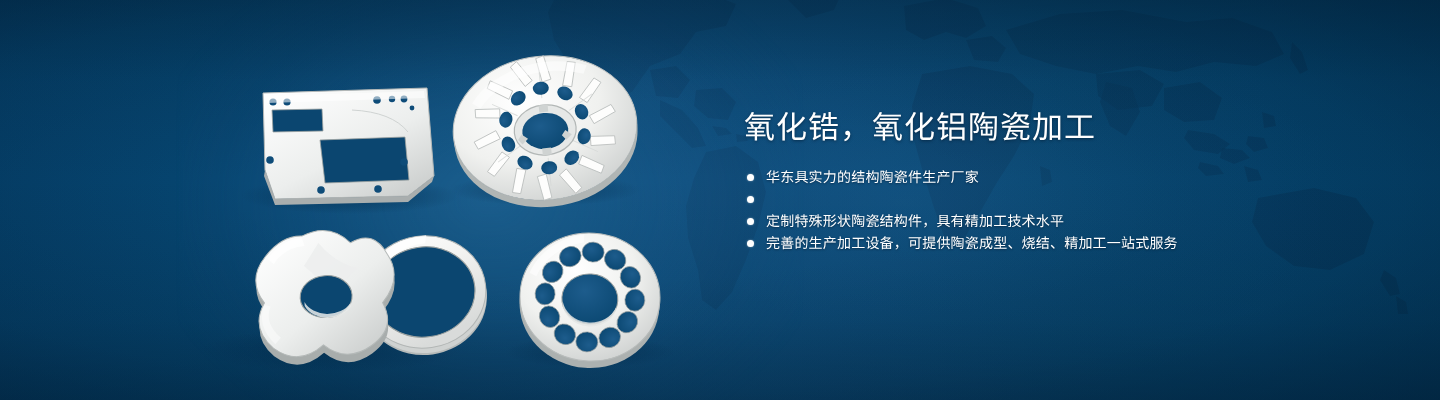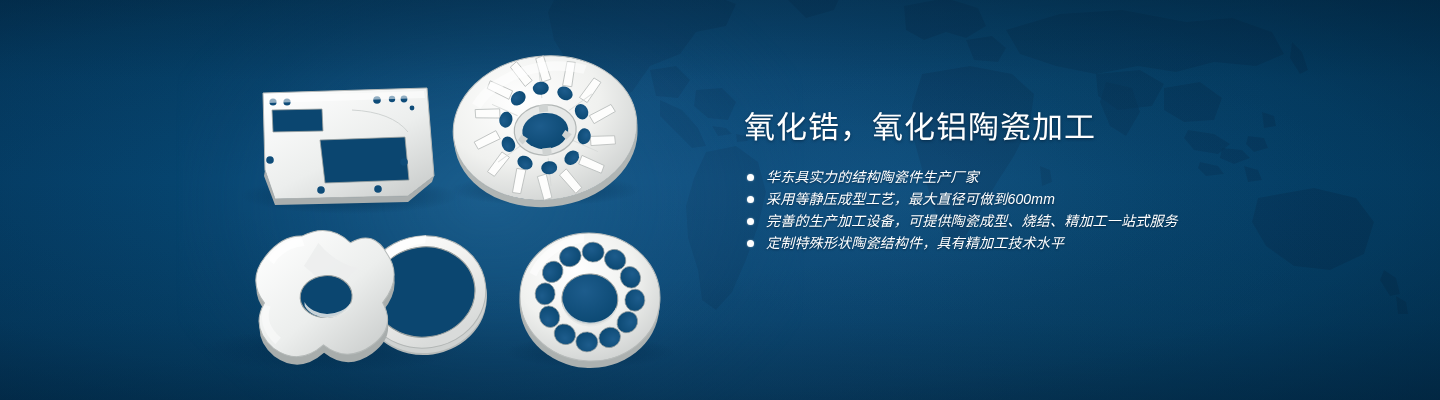--- a/index.html
+++ b/index.html
@@ -138,21 +138,20 @@
     background: #ffffff;
     margin-right: 12px;
     box-shadow: 0 0 2px rgba(255,255,255,0.5);
   }
   .bullet-text {
     color: #ffffff;
     font-size: 14px;
     line-height: 22px;
     letter-spacing: 0.2px;
     text-shadow: 0 1px 2px rgba(0,18,36,0.5);
-    font-style: italic;
   }
 </style>
 </head>
 <body>
 
 <div id="banner">
 
   <div class="bg-base"></div>
   <div class="bg-grad-h"></div>
 
@@ -474,26 +473,25 @@
   <div class="copy">
     <h1 class="headline">氧化锆，氧化铝陶瓷加工</h1>
 
     <ul class="bullets">
       <li class="bullet">
         <span class="dot"></span>
         <span class="bullet-text">华东具实力的结构陶瓷件生产厂家</span>
       </li>
       <li class="bullet">
         <span class="dot"></span>
-        <span class="bullet-text">采用等静压成型工艺，最大直径可做到600mm</span>
+      </li>
+      <li class="bullet">
+        <span class="dot"></span>
+        <span class="bullet-text">定制特殊形状陶瓷结构件，具有精加工技术水平</span>
       </li>
       <li class="bullet">
         <span class="dot"></span>
         <span class="bullet-text">完善的生产加工设备，可提供陶瓷成型、烧结、精加工一站式服务</span>
       </li>
-      <li class="bullet">
-        <span class="dot"></span>
-        <span class="bullet-text">定制特殊形状陶瓷结构件，具有精加工技术水平</span>
-      </li>
     </ul>
   </div>
 
 </div>
 
 </body></html>

